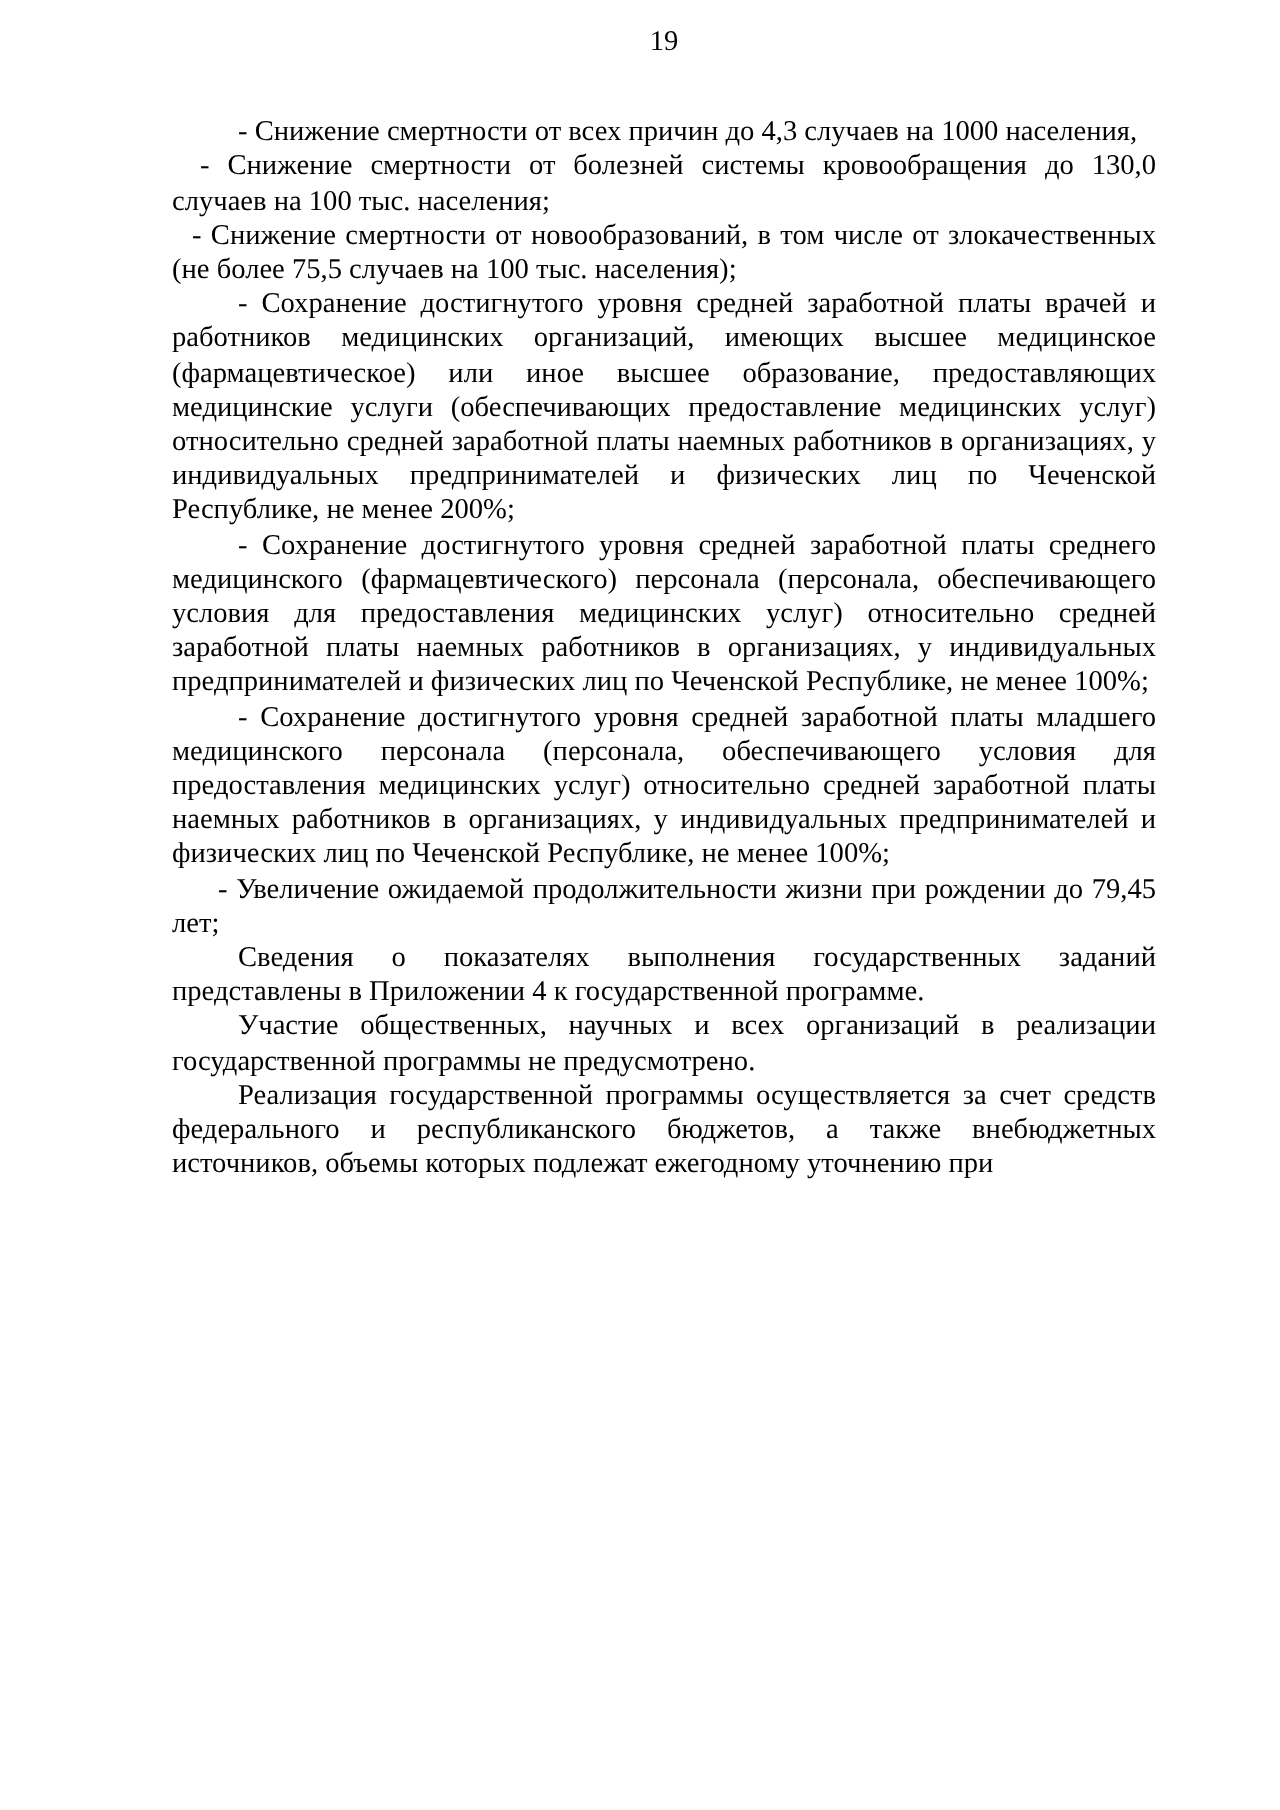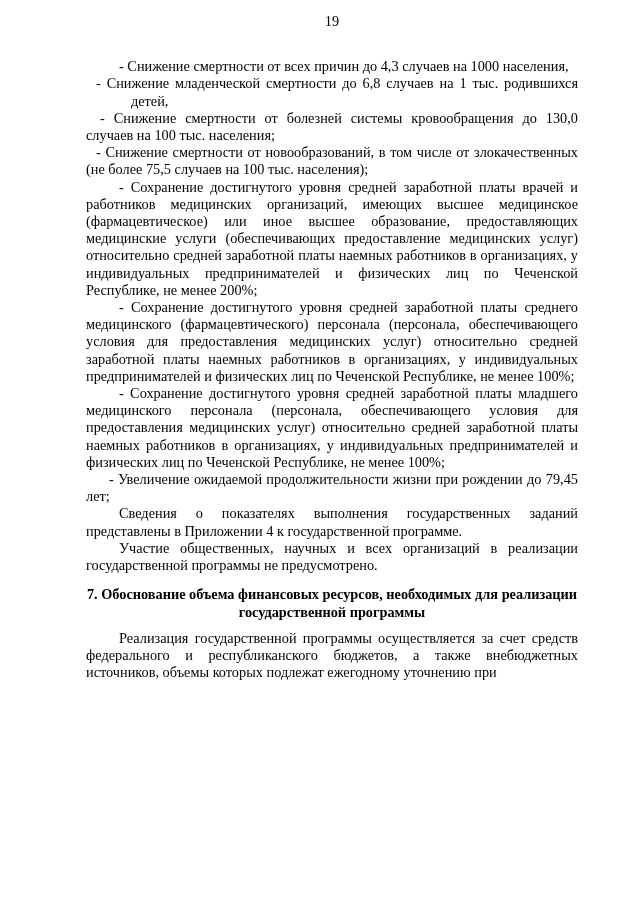--- a/index.html
+++ b/index.html
@@ -48,37 +48,35 @@
 </head>
 <body>
 
 <div class="page">
 
   <div class="page-number">19</div>
 
   <p class="ind33"><span>-</span> <span>Снижение смертности от всех причин до 4,3 случаев на 1000 населения,</span></p>
 
 
-  <p class="hang"><span>-</span> <span>Снижение младенческой смертности до 6,8 случаев на 1 тыс. родившихся детей,</span></p>
 
   <p class="ind14"><span>-</span> <span>Снижение смертности от болезней системы кровообращения до 130,0 случаев на 100 тыс. населения;</span></p>
 
   <p class="ind10"><span>-</span> <span>Снижение смертности от новообразований, в том числе от злокачественных (не более 75,5 случаев на 100 тыс. населения);</span></p>
 
 
   <p class="ind33"><span>-</span> <span>Сохранение достигнутого уровня средней заработной платы врачей и работников медицинских организаций, имеющих высшее медицинское (фармацевтическое) или иное высшее образование, предоставляющих медицинские услуги (обеспечивающих предоставление медицинских услуг) относительно средней заработной платы наемных работников в организациях, у индивидуальных предпринимателей и физических лиц по Чеченской Республике, не менее 200%;</span></p>
 
   <p class="ind33"><span>-</span> <span>Сохранение достигнутого уровня средней заработной платы среднего медицинского (фармацевтического) персонала (персонала, обеспечивающего условия для предоставления медицинских услуг) относительно средней заработной платы наемных работников в организациях, у индивидуальных предпринимателей и физических лиц по Чеченской Республике, не менее 100%;</span></p>
 
   <p class="ind33"><span>-</span> <span>Сохранение достигнутого уровня средней заработной платы младшего медицинского персонала (персонала, обеспечивающего условия для предоставления медицинских услуг) относительно средней заработной платы наемных работников в организациях, у индивидуальных предпринимателей и физических лиц по Чеченской Республике, не менее 100%;</span></p>
 
   <p class="ind23"><span>-</span> <span>Увеличение ожидаемой продолжительности жизни при рождении до 79,45 лет;</span></p>
 
   <p class="ind33"><span>Сведения о показателях выполнения государственных заданий представлены в </span><b>Приложении 4</b><span> к государственной программе.</span></p>
 
 
   <p class="ind33">Участие общественных, научных и всех организаций в реализации государственной программы не предусмотрено.</p>
 
-  <h2 class="heading h7">7. Обоснование объема финансовых ресурсов, необходимых для реализации государственной программы</h2>
 
   <p class="ind33">Реализация государственной программы осуществляется за счет средств федерального и республиканского бюджетов, а также внебюджетных источников, объемы которых подлежат ежегодному уточнению при</p>
 
 </div>
 
 </body></html>

